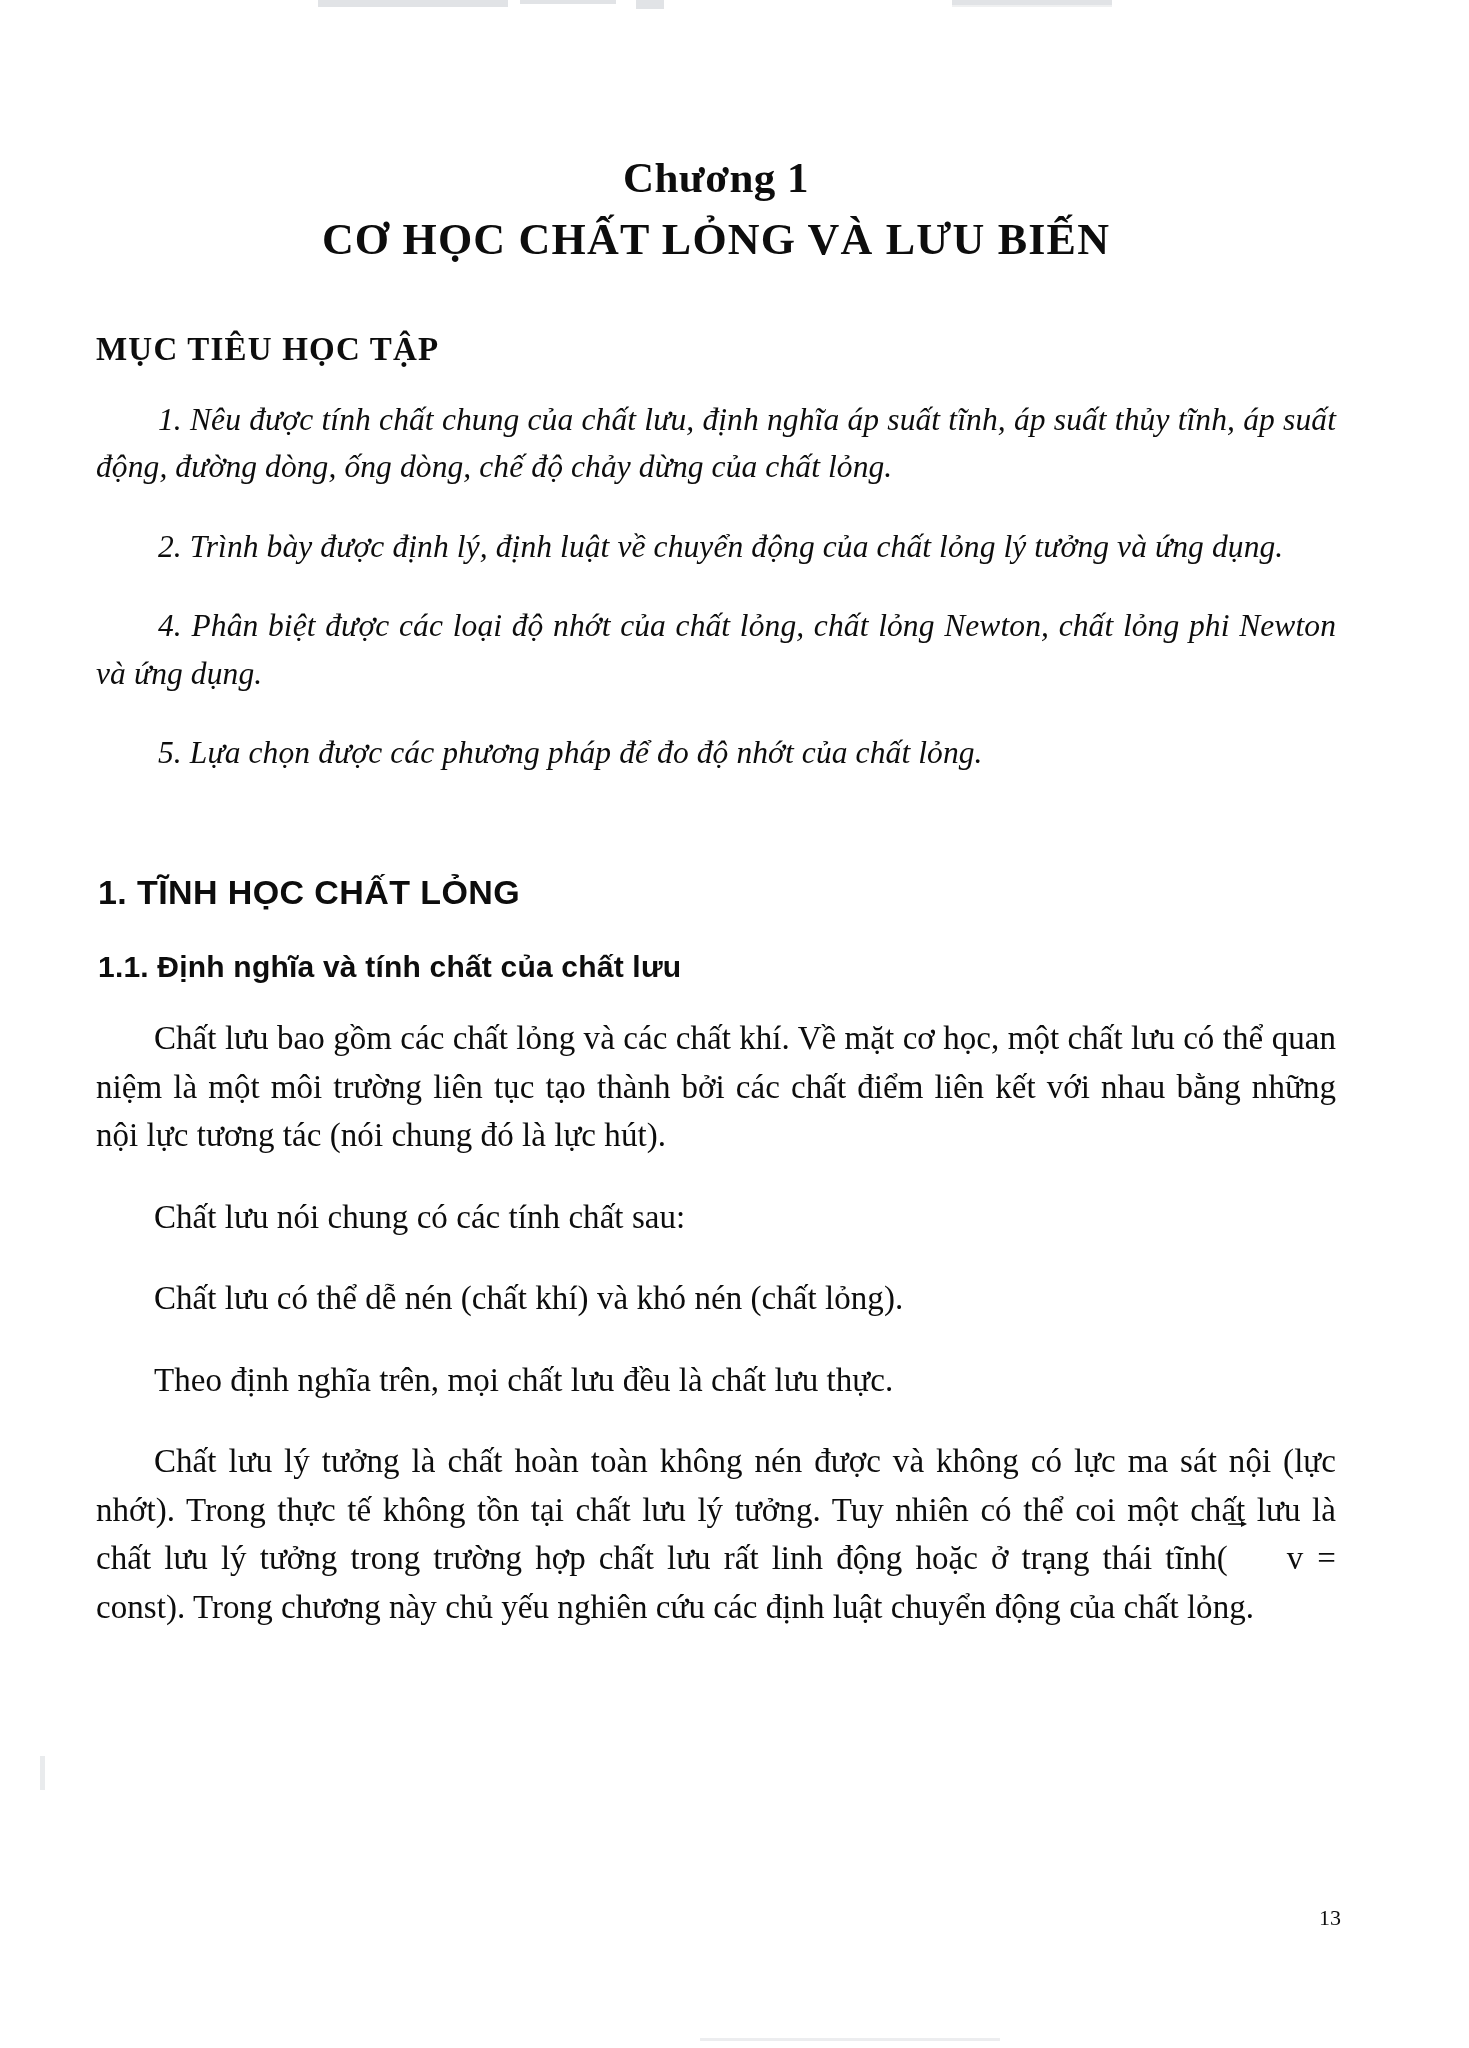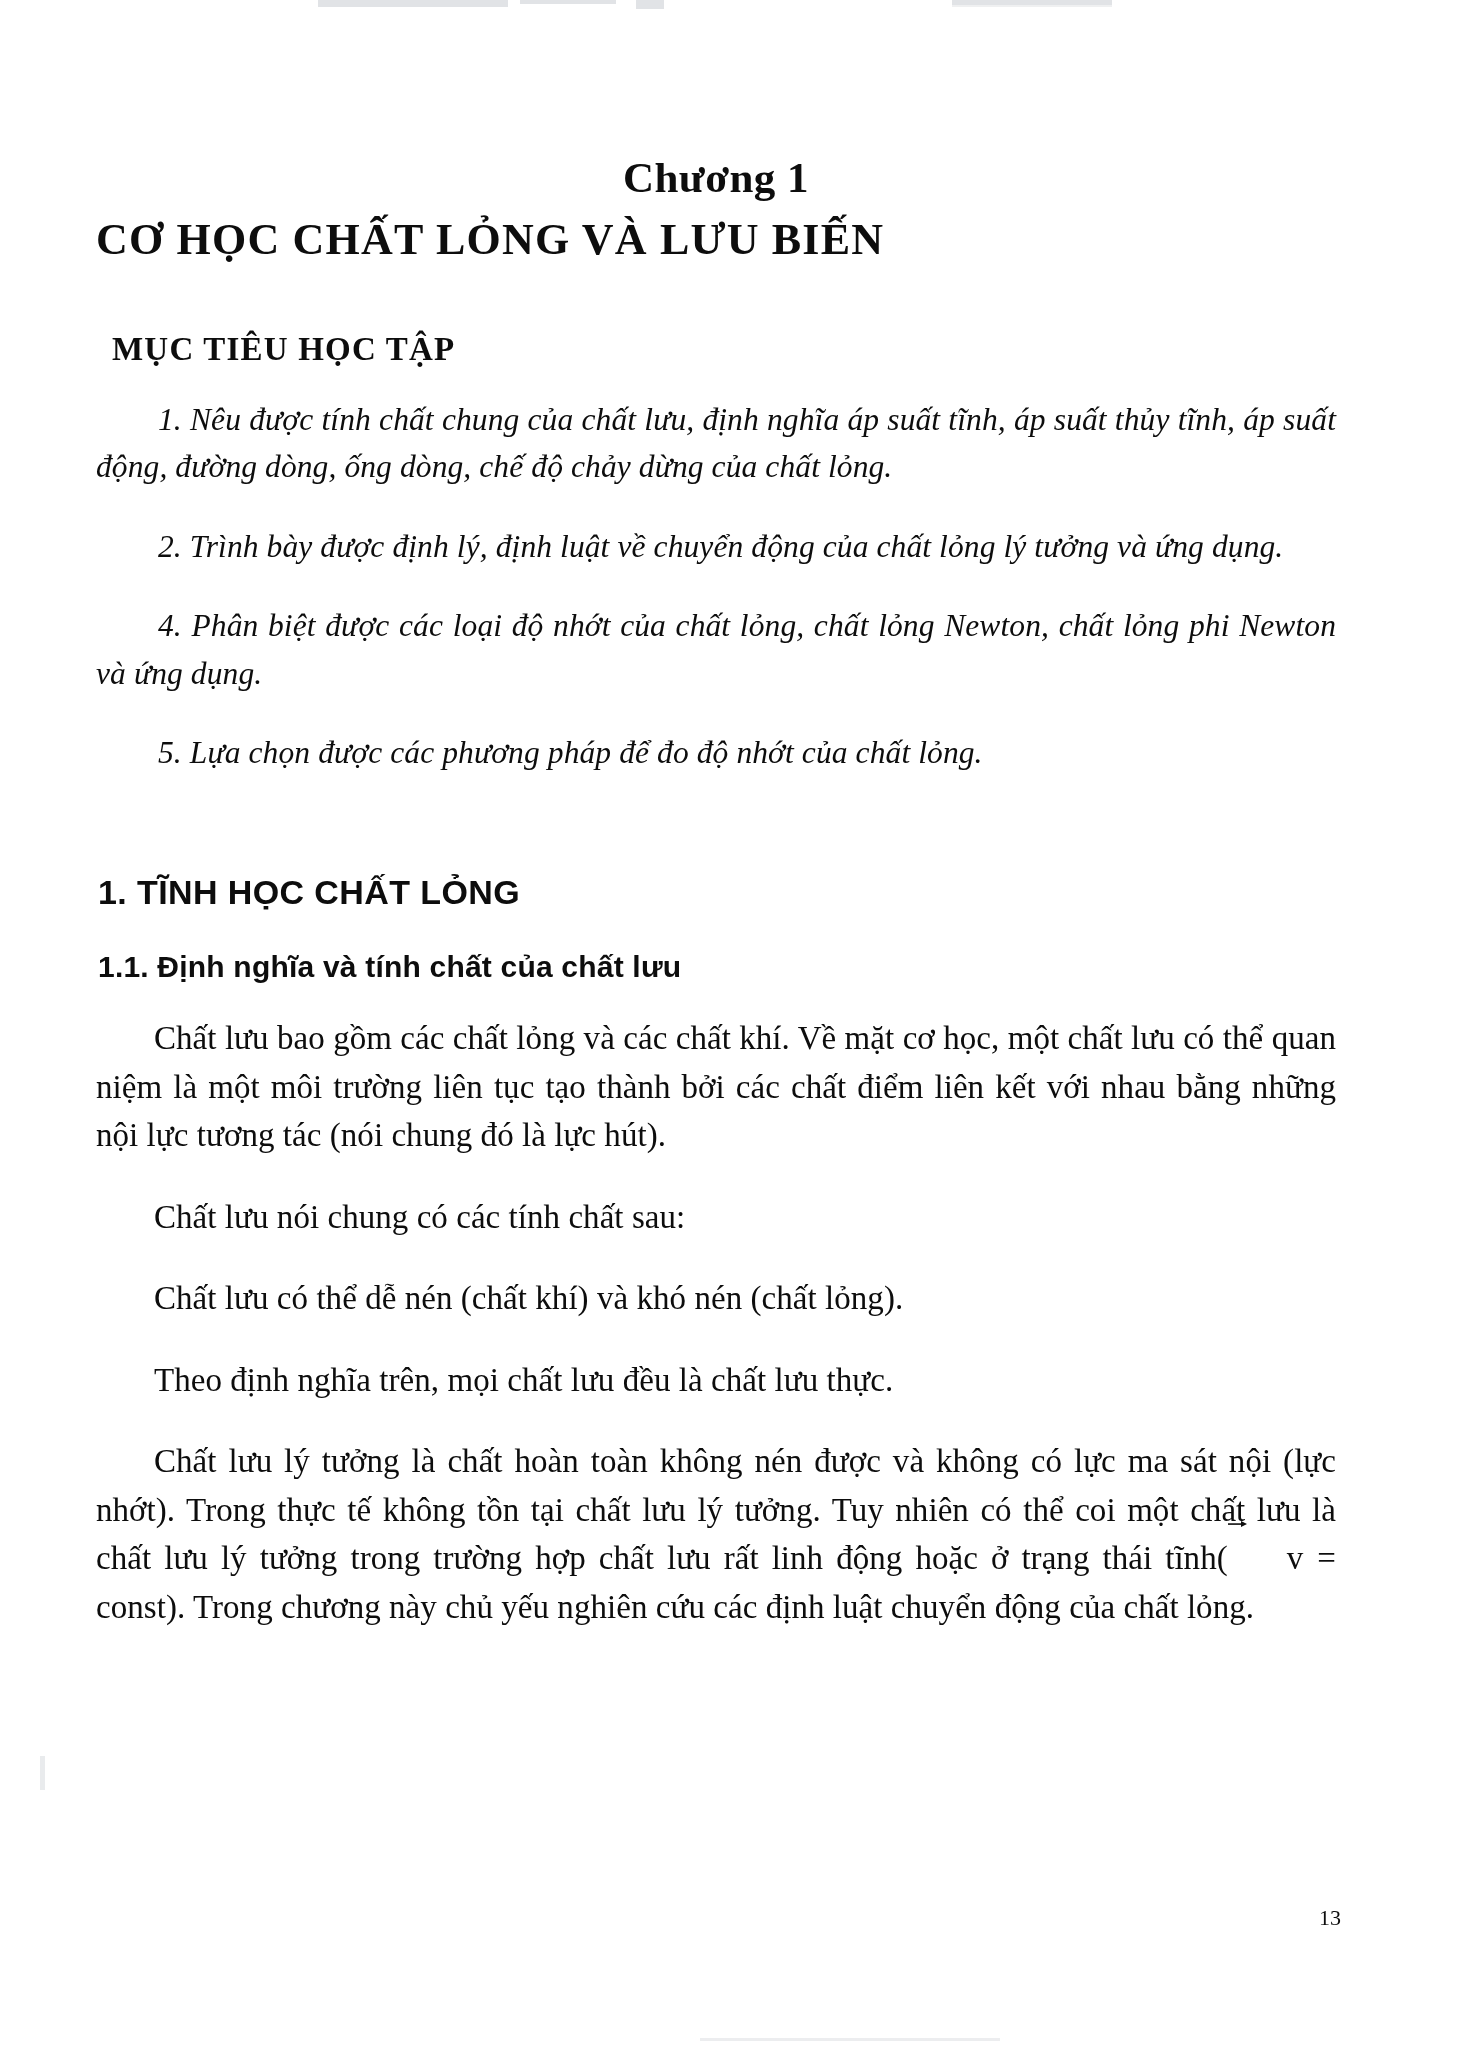--- a/index.html
+++ b/index.html
@@ -42,36 +42,36 @@
   .chapter-label {
     text-align: center;
     font-size: 43px;
     font-weight: bold;
     letter-spacing: 0.5px;
     margin-top: 140px;
     line-height: 1.0;
     font-family: "Liberation Serif", "DejaVu Serif", serif;
   }
   .chapter-title {
-    text-align: left;
+    text-align: center;
     font-size: 44px;
     font-weight: bold;
     letter-spacing: 1.2px;
     margin-top: 18px;
     line-height: 1.05;
     font-family: "Liberation Serif", "DejaVu Serif", serif;
   }
 
   
   .objectives-heading {
     font-size: 33px;
     font-weight: bold;
     letter-spacing: 1.2px;
     margin-top: 68px;
-    margin-left: 16px;
+    margin-left: 0;
     font-family: "Liberation Serif", "DejaVu Serif", serif;
   }
   .objective {
     font-style: italic;
     font-size: 31.5px;
     line-height: 1.52;
     text-align: justify;
     text-indent: 62px;
     margin-top: 17px;
     font-family: "Liberation Serif", "DejaVu Serif", serif;

